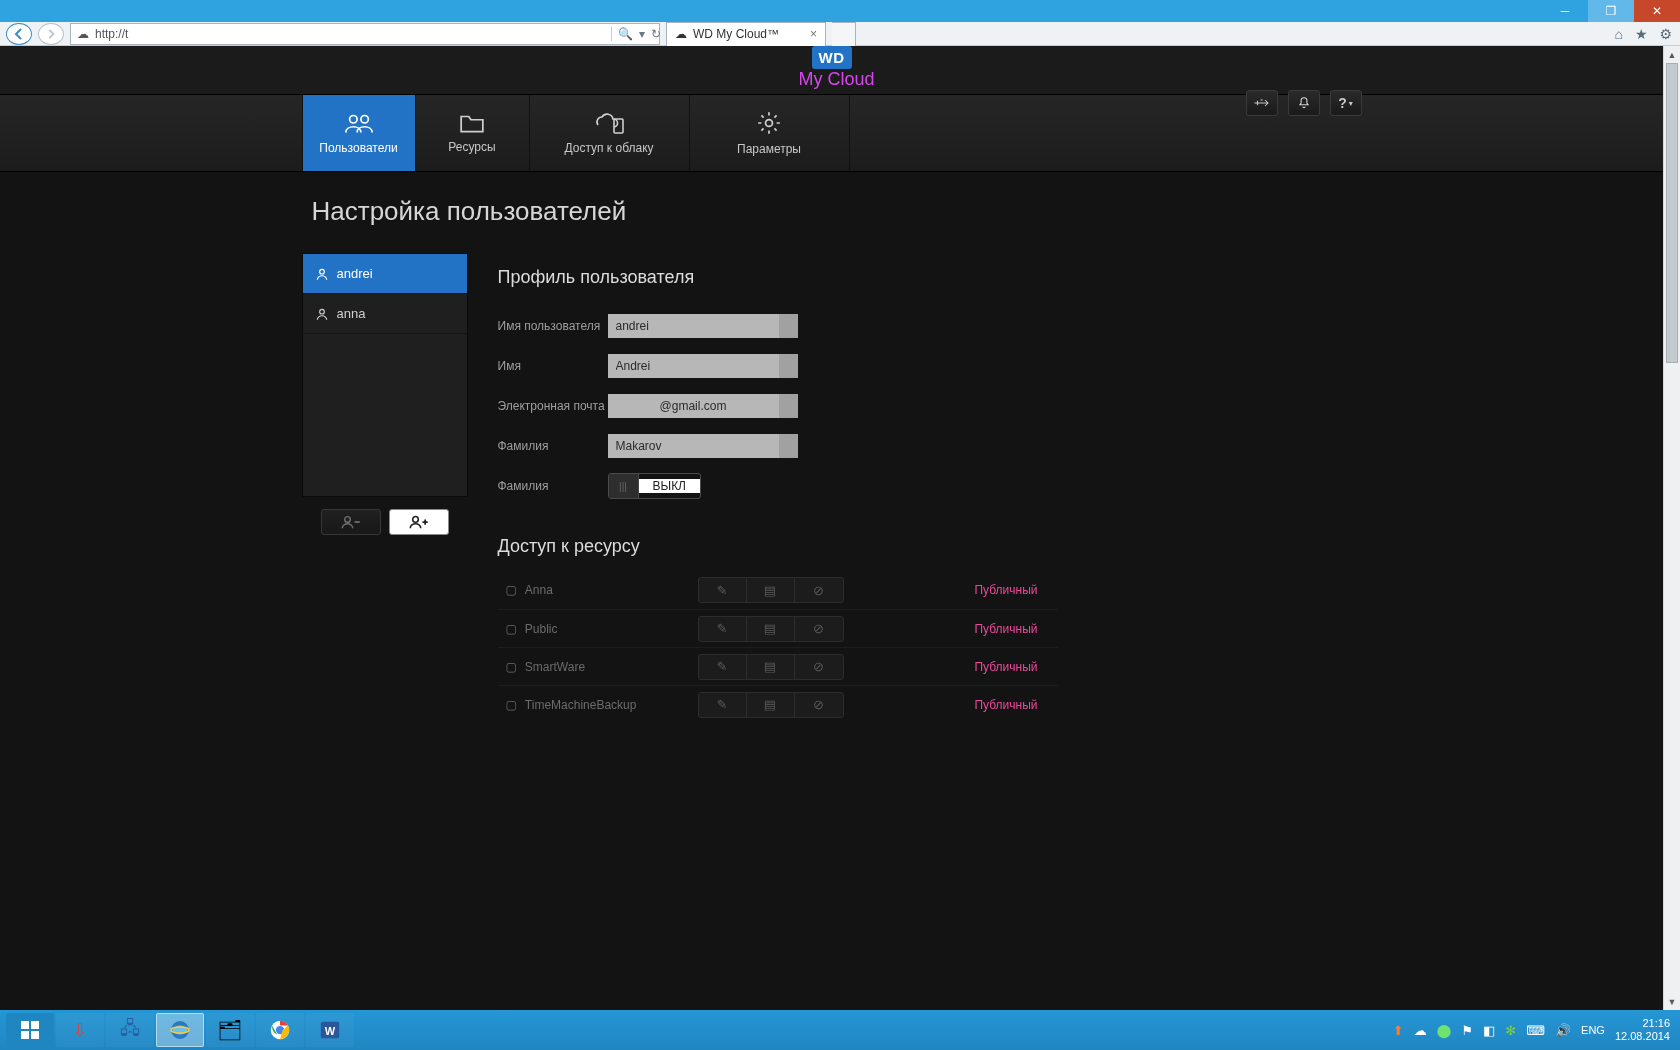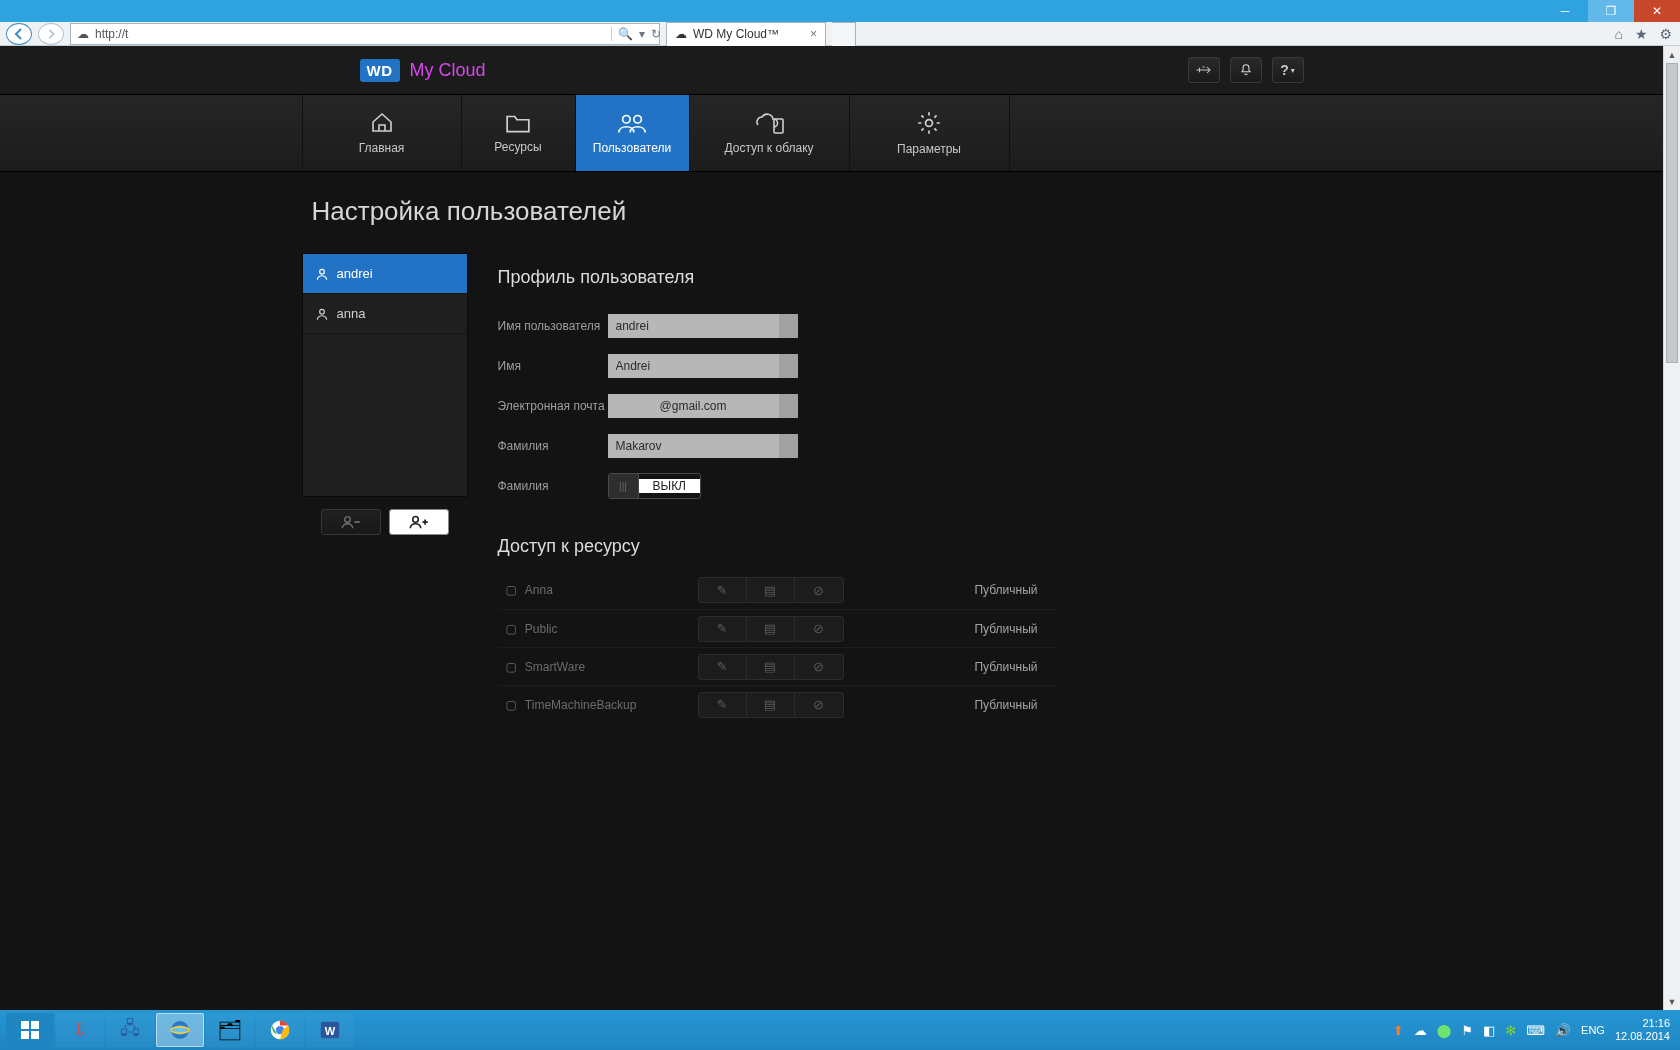--- a/index.html
+++ b/index.html
@@ -25,21 +25,21 @@
 
 .viewport-wrap { display: flex; height: calc(1050px - 22px - 24px - 40px); }
 .viewport { flex: 1; background: #131313; overflow: hidden; position: relative; }
 .vscroll { width: 17px; background: #eef0f2; border-left: 1px solid #d3d8dc; display:flex; flex-direction:column; }
 .vscroll .arrow { height: 17px; display:flex; align-items:center; justify-content:center; font-size:9px; color:#5a5a5a; }
 .vscroll .track { flex:1; position:relative; }
 .vscroll .thumb { position:absolute; top:0; left:2px; right:2px; height:300px; background:#c4c9cd; border:1px solid #a6adb3; }
 
 
 .wd-header { height: 48px; background: #1b1b1b; display:flex; align-items:center; padding: 0 0 0 0; }
-.wd-inner  { width: 944px; margin: 0 auto; display:flex; align-items:center; height:100%; }
+.wd-inner  { width: 1060px; margin: 0 auto; display:flex; align-items:center; height:100%;flex-direction:column; }
 .wd-logo   { background:#2273c5; color:#fff; font-weight:700; font-size:15px; padding:3px 7px; border-radius:3px; letter-spacing:.5px; }
 .wd-brand  { color:#d946ef; font-size:18px; font-weight:300; margin-left:10px; }
 .wd-header-btns { margin-left:auto; display:flex; gap:10px; }
 .wd-header-btn { width:32px; height:26px; border:1px solid #3a3a3a; border-radius:3px; display:flex; align-items:center; justify-content:center; color:#c8c8c8; background: linear-gradient(#2a2a2a,#1a1a1a); font-size:14px; }
 
 
 .wd-nav { height: 78px; background: linear-gradient(#262626,#1c1c1c); border-top:1px solid #000; border-bottom:1px solid #000; }
 .wd-nav .row { width:1060px; margin:0 auto; display:flex; height:100%; }
 .nav-item { width: 114px; display:flex; flex-direction:column; align-items:center; justify-content:center; gap:6px; color:#c7c7c7; font-size:12px; border-right:1px solid #111; }
 .nav-item.wide { width: 160px; }
@@ -77,21 +77,21 @@
 
 
 .res-title { font-size:18px; font-weight:400; color:#dcdcdc; margin:30px 0 14px; }
 .res-table { width: 560px; }
 .res-row { display:flex; align-items:center; height:38px; border-top:1px solid #1d1d1d; color:#6b6b6b; font-size:12px; }
 .res-row:first-child { border-top:none; }
 .res-name { width:200px; display:flex; align-items:center; gap:8px; padding-left:8px; }
 .res-perm { display:flex; border:1px solid #2c2c2c; border-radius:3px; overflow:hidden; background:#1c1c1c; }
 .perm-cell { width:48px; height:24px; display:flex; align-items:center; justify-content:center; border-right:1px solid #2c2c2c; color:#5a5a5a; font-size:13px; }
 .perm-cell:last-child{border-right:none;}
-.res-status { margin-left:auto; padding-right:20px; color:#a3a3a3; width:120px; text-align:right; }
+.res-status { margin-left:auto; padding-right:20px; color:#ec4899; width:120px; text-align:right; }
 
 
 .taskbar { height:40px; background: linear-gradient(#2596d4,#1f86c2); display:flex; align-items:center; padding:0 6px; gap:2px; }
 .task-btn { width:48px; height:34px; display:flex; align-items:center; justify-content:center; border-radius:2px; background: rgba(255,255,255,.04); }
 .task-btn.active { background: rgba(255,255,255,.35); box-shadow: inset 0 0 0 1px rgba(255,255,255,.5); }
 .tray { margin-left:auto; display:flex; align-items:center; gap:10px; color:#fff; font-size:11px; padding-right:4px; }
 .tray .clock { text-align:right; line-height:1.2; }
 .tray-ico { font-size:13px; }
 
 svg { display:block; }
@@ -161,45 +161,37 @@
           <div class="wd-header-btn">
               <b>?</b>
               <span style="font-size:8px;margin-left:2px;">▾</span>
             </div>
         </div>
       </div>
     </div>
 
     <div class="wd-nav">
       <div class="row">
-        <div class="nav-item wide">
-          <span class="nav-ico">
-            <svg width="28" height="24" viewBox="0 0 24 24">
-                <path d="M3 11 12 3l9 8v9H3z M9 20v-6h6v6" fill="none" stroke="#cfcfcf" stroke-width="1.6"></path>
-              </svg>
-          </span>
-          <span>Главная</span>
-        </div>
-        <div class="nav-item">
-          <span class="nav-ico">
-            <svg width="26" height="22" viewBox="0 0 24 20">
-                <path d="M2 4h7l2 3h11v11H2z" fill="none" stroke="#cfcfcf" stroke-width="1.6"></path>
-              </svg>
-          </span>
-          <span>Ресурсы</span>
-        </div>
         <div class="nav-item active">
           <span class="nav-ico">
             <svg width="30" height="24" viewBox="0 0 32 24">
                 <circle cx="10" cy="8" r="4" fill="none" stroke="#fff" stroke-width="1.8"></circle>
                 <circle cx="22" cy="8" r="4" fill="none" stroke="#fff" stroke-width="1.8"></circle>
                 <path d="M2 22c0-4 4-6 8-6s8 2 8 6M14 22c0-4 4-6 8-6s8 2 8 6" fill="none" stroke="#fff" stroke-width="1.8"></path>
               </svg>
           </span>
           <span>Пользователи</span>
+        </div>
+        <div class="nav-item">
+          <span class="nav-ico">
+            <svg width="26" height="22" viewBox="0 0 24 20">
+                <path d="M2 4h7l2 3h11v11H2z" fill="none" stroke="#cfcfcf" stroke-width="1.6"></path>
+              </svg>
+          </span>
+          <span>Ресурсы</span>
         </div>
         <div class="nav-item wide">
           <span class="nav-ico">
             <svg width="34" height="24" viewBox="0 0 34 24">
                 <path d="M6 14a5 5 0 0 1 4-8 6 6 0 0 1 11 2 4 4 0 0 1 1 8" fill="none" stroke="#cfcfcf" stroke-width="1.6"></path>
                 <rect x="22" y="8" width="9" height="14" rx="1" fill="none" stroke="#cfcfcf" stroke-width="1.6"></rect>
               </svg>
           </span>
           <span>Доступ к облаку</span>
         </div>

